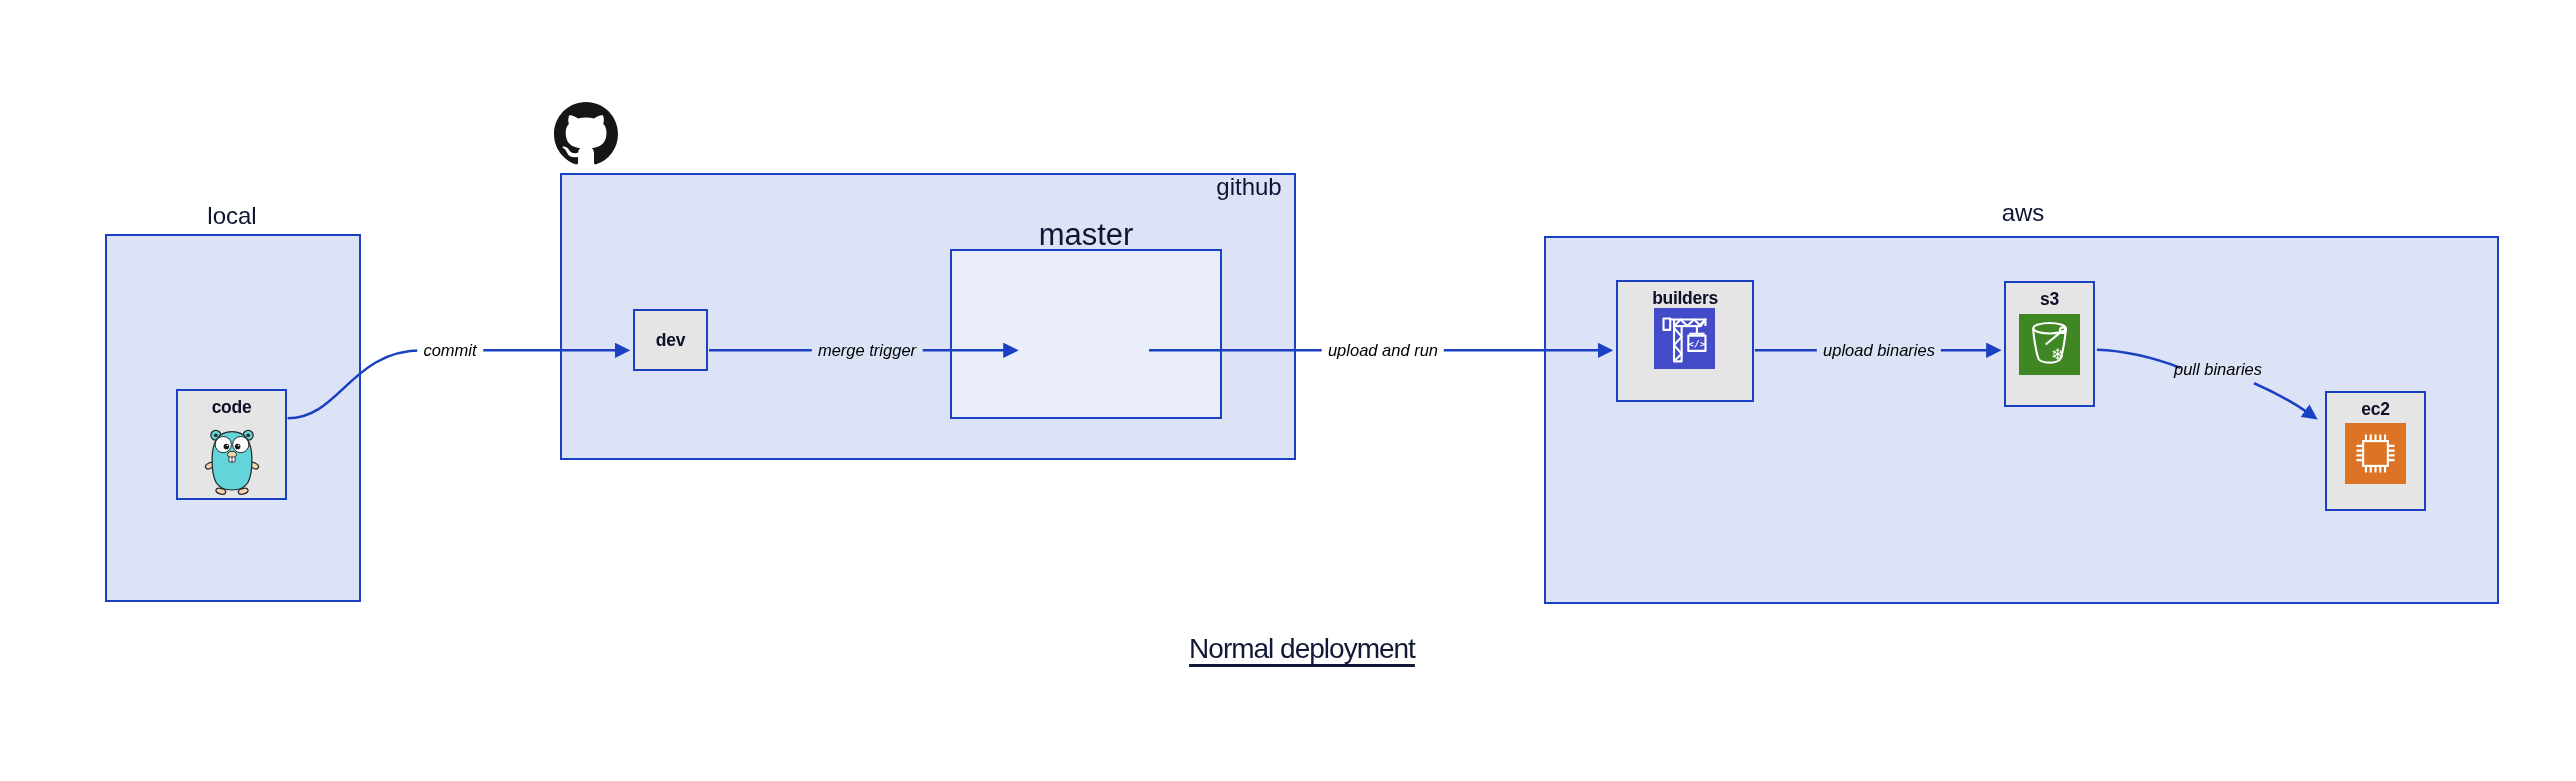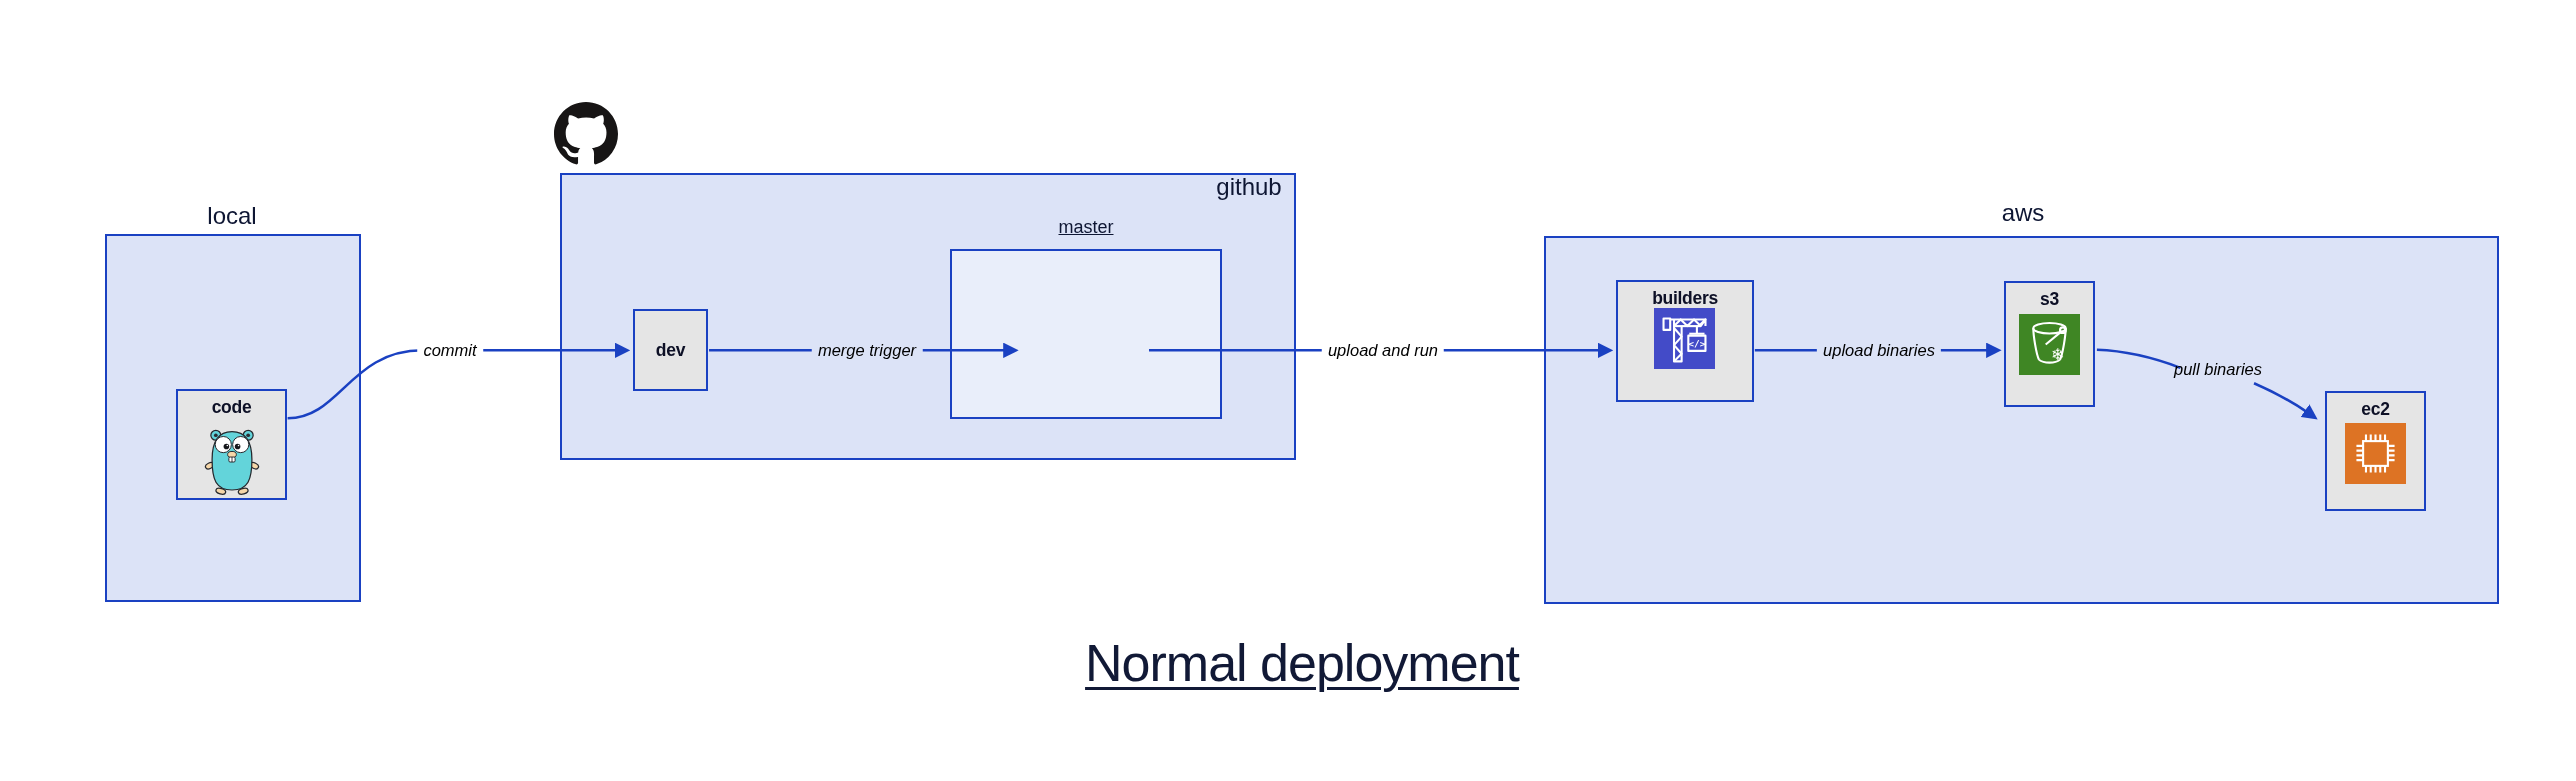--- a/index.html
+++ b/index.html
@@ -10,48 +10,48 @@
   .group-box{position:absolute;border:2.6px solid #1a41c2;background:#dce3f7;box-sizing:border-box;}
   .mid-box{position:absolute;border:2.6px solid #1a41c2;background:#e9eefa;box-sizing:border-box;}
   .node-box{position:absolute;border:2.6px solid #1a41c2;background:#e5e5e5;box-sizing:border-box;}
 
   #box-local   {left:105px;  top:234px; width:256px;  height:368px;}
   #box-github  {left:560px; top:173px; width:736px; height:287px;}
   #box-master  {left:950px; top:249px; width:272px;  height:170px;}
   #box-aws     {left:1544px; top:236px; width:955px; height:368px;}
 
   #box-code    {left:176px;  top:389px; width:111px; height:111px;}
-  #box-dev     {left:633px; top:309px; width:75px; height:82px;display:flex;align-items:center;justify-content:center;}
+  #box-dev     {left:633px; top:309px; width:75px; height:62px;display:flex;align-items:center;justify-content:center;}
   #box-workflows{left:1021px;top:325px; width:126px; height:67px;display:flex;align-items:center;justify-content:center;}
   #box-builders{left:1616px; top:280px; width:138px; height:122px;}
   #box-s3      {left:2004px; top:281px; width:91px; height:126px;}
   #box-ec2     {left:2325px; top:391px; width:101px; height:120px;}
 
   
   .group-label{position:absolute;transform:translateX(-50%);color:#0e1633;font-size:24px;white-space:nowrap;}
   #label-local {left:232px; top:202px;}
   #label-github{left:1249px;top:138px;margin-top:35px;}
-  #label-master{left:1086px;top:217px;font-size:18px;text-decoration:underline;}
+  #label-master{left:1086px;top:217px;font-size:31px;}
   #label-aws   {left:2023px;top:199px;}
 
   .node-label{color:#0d1026;font-weight:bold;font-size:17.5px;letter-spacing:-0.3px;}
   .node-label.top{display:block;text-align:center;margin-top:6.2px;}
 
   .edge-label{position:absolute;transform:translate(-50%,-50%);font-style:italic;color:#000000;
               font-size:16.5px;white-space:nowrap;padding:1px 6.2px;line-height:1;}
   .edge-label.on-white{background:#ffffff;}
   .edge-label.on-fill {background:#dce3f7;}
   #elabel-commit {left:450px;  top:350px;}
   #elabel-merge  {left:867px; top:350px;}
   #elabel-run    {left:1383px; top:350px;}
   #elabel-upbin  {left:1879px; top:350px;}
   #elabel-pullbin{left:2218px; top:369px;background:transparent;}
 
   #title{position:absolute;left:1302px;top:633px;transform:translateX(-50%);
-         color:#111936;font-size:52px;letter-spacing:-1px;white-space:nowrap;
+         color:#111936;font-size:28px;letter-spacing:-1px;white-space:nowrap;
          text-decoration:underline;text-decoration-thickness:3.1px;text-underline-offset:6.2px;}
 
   
   .abs{position:absolute;}
   #icon-octocat {left:554px;top:102px;width:64px;height:64px;}
   #icon-gopher  {left:204px; top:427px;width:56px;height:70px;}
   .service-icon{width:61px;height:61px;display:block;}
   #icon-builders{left:1654px;top:308px;}
   #icon-s3      {left:2019px;top:314px;}
   #icon-ec2     {left:2345px;top:423px;}

